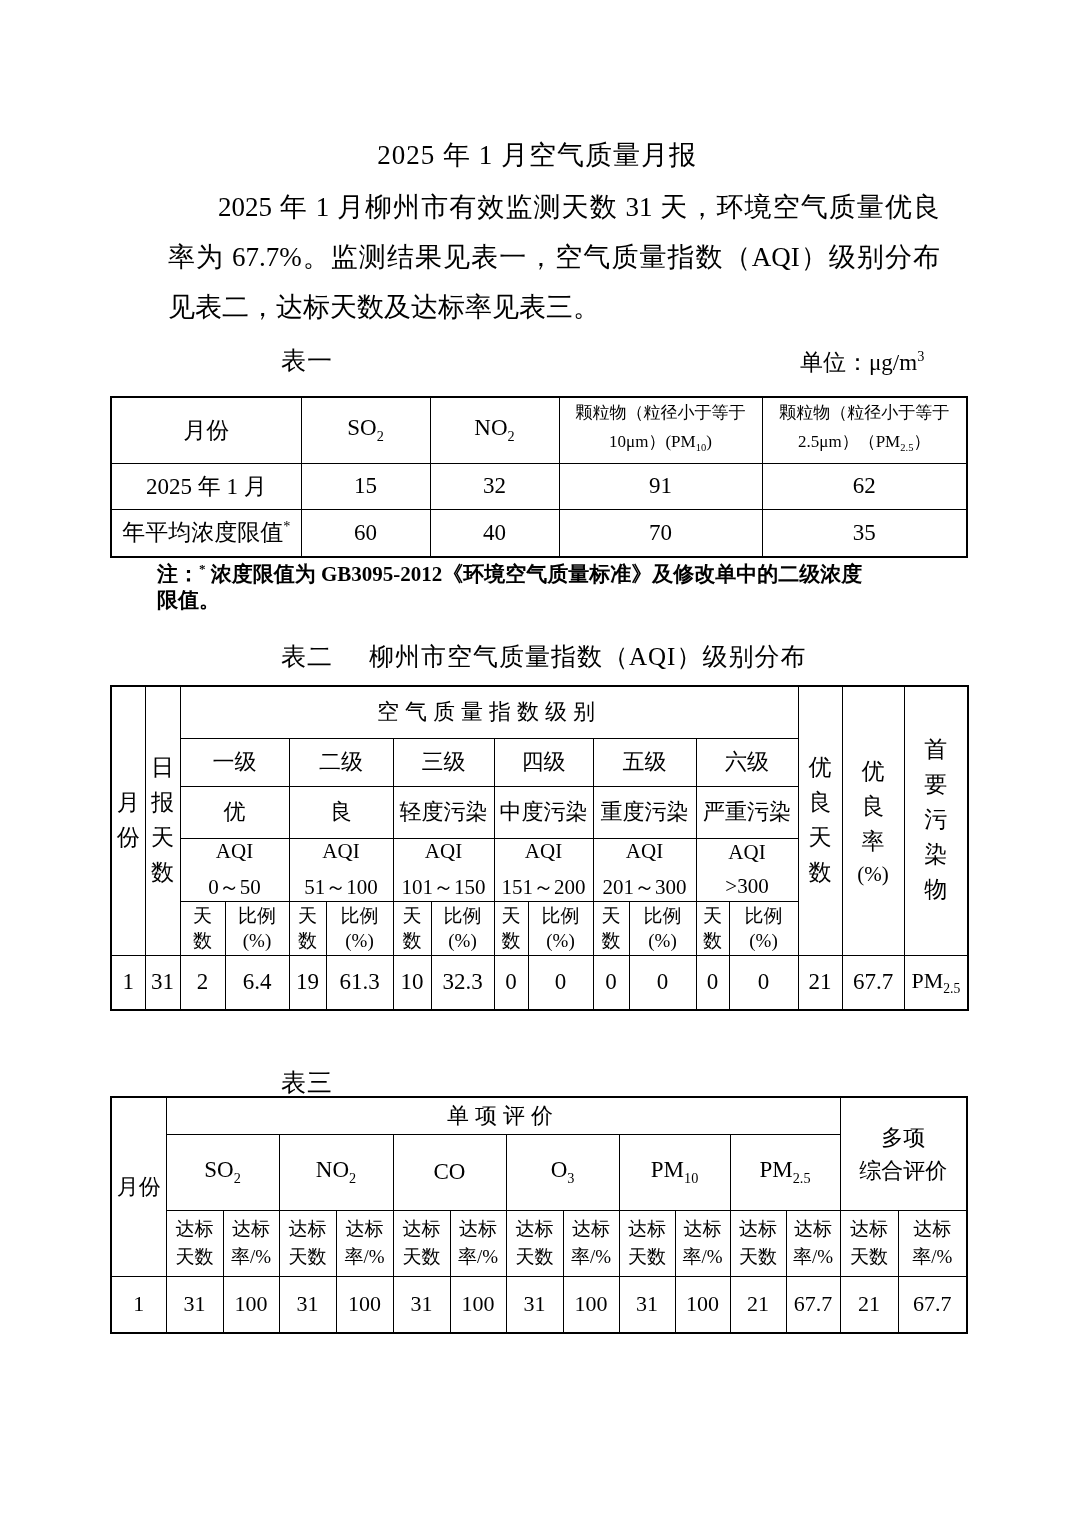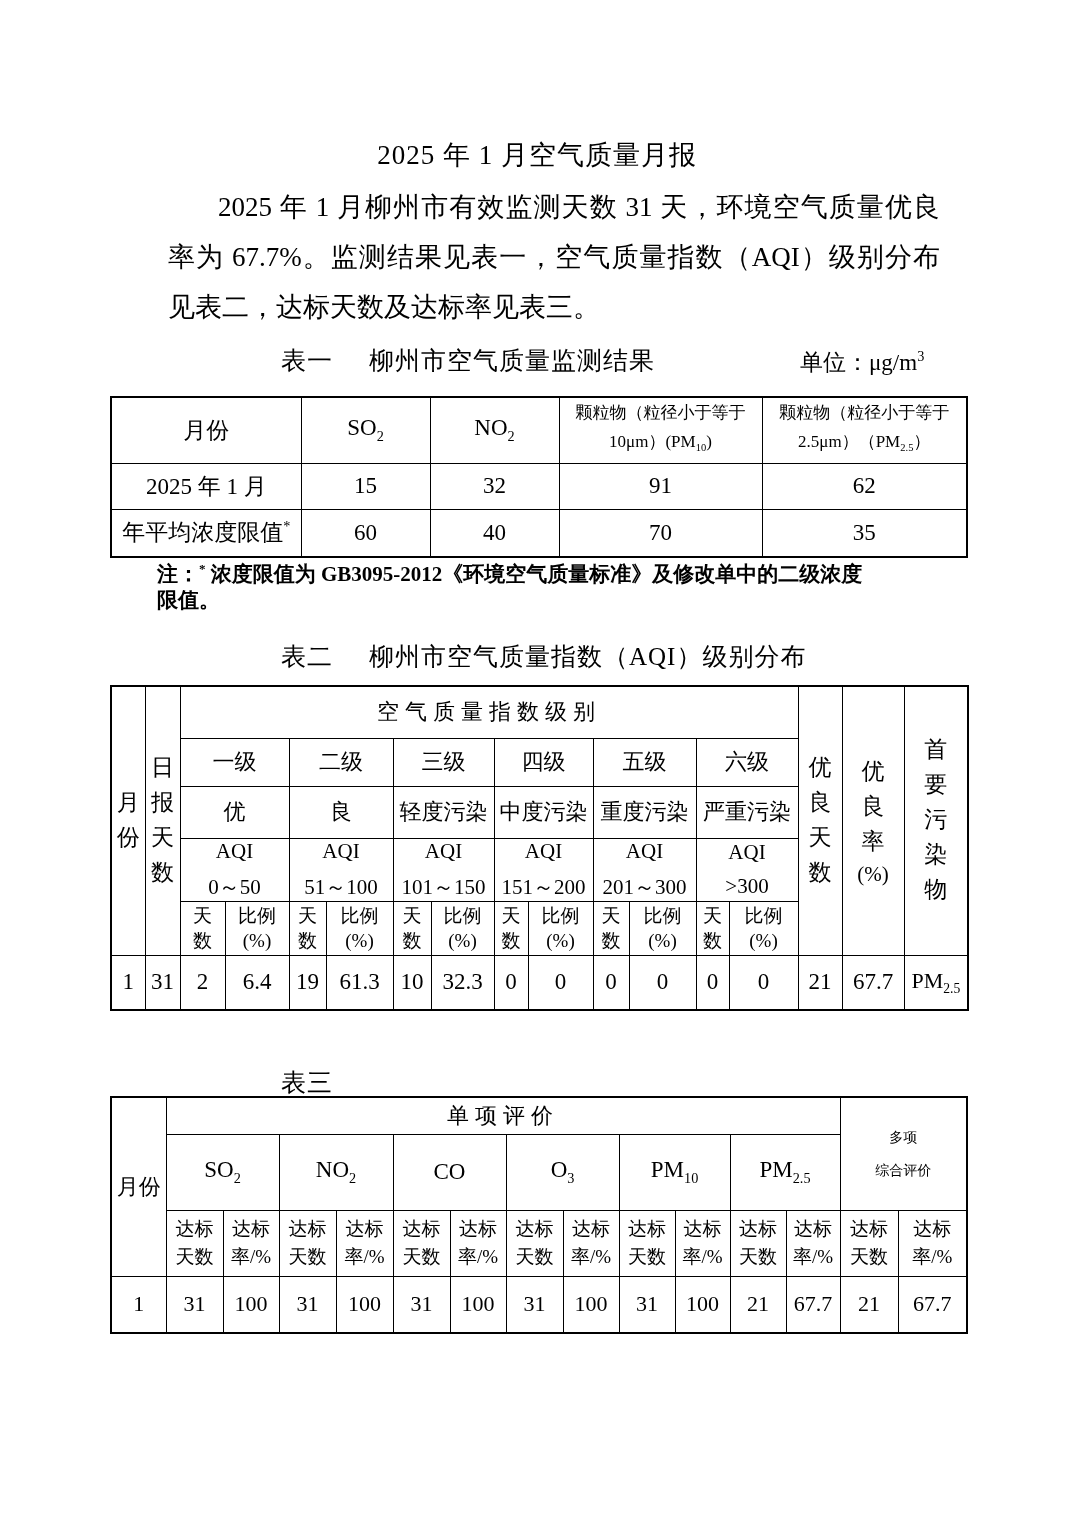--- a/index.html
+++ b/index.html
@@ -59,40 +59,39 @@
   .t2 .r4 td { font-size:21px; }
   
   .t3 { left:110px; top:1096px; width:856px; }
   .t3 td { font-size:22px; }
   .t3 .r1 { height:37px; }
   .t3 .r2 { height:76px; }
   .t3 .r3 { height:66px; }
   .t3 .r4 { height:57px; }
   .t3 .r2 td { font-size:23px; }
   .t3 td.sub { font-size:19px; line-height:28px; padding:0 1px; }
-  .t3 td.multi { font-size:14px; line-height:33px; }
+  .t3 td.multi { font-size:22px; line-height:33px; }
   
   .ls { letter-spacing:6px; }
   .v { display:inline-block; width:1.18em; line-height:1.52em; font-size:23px; }
   .vu { display:block; font-size:21px; margin-top:2px; }
   sub { font-size:62%; }
   sup { font-size:62%; }
 </style>
 </head>
 <body>
 
 <div class="page">
 
   <div class="doc-title">2025 年 1 月空气质量月报</div>
 
   <div class="intro">2025 年 1 月柳州市有效监测天数 31 天，环境空气质量优良率为 67.7%。监测结果见表一，空气质量指数（AQI）级别分布见表二，达标天数及达标率见表三。</div>
 
   <div class="cap cap1">
     <span>表一</span>
-    <span>柳州市空气质量监测结果</span>
   </div>
   <div class="unit">单位：μg/m<sup>3</sup></div>
 
   <table class="t t1">
     <colgroup>
       <col style="width:190px">
         <col style="width:129px">
         <col style="width:129px">
         <col style="width:203px">
         <col style="width:205px">

